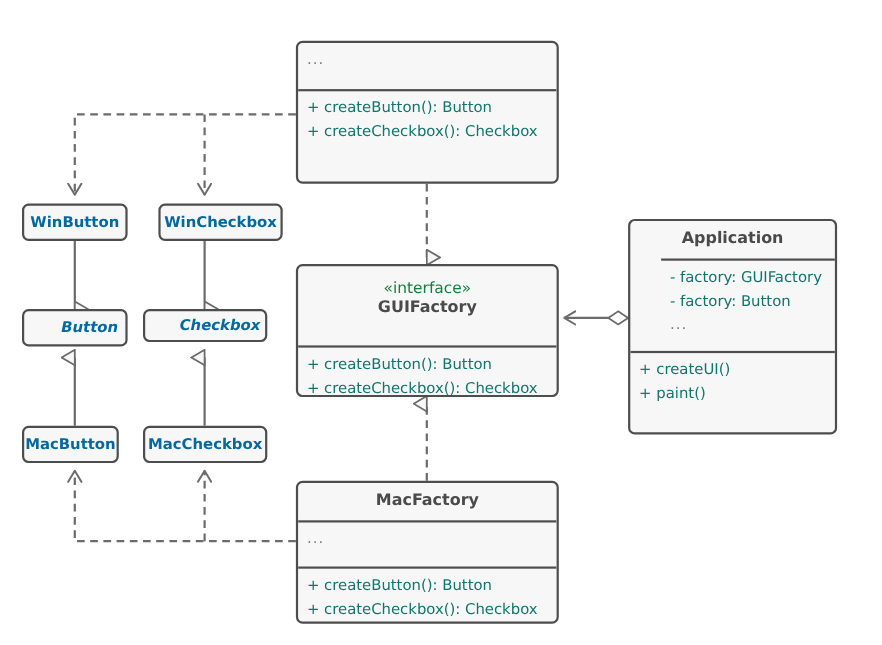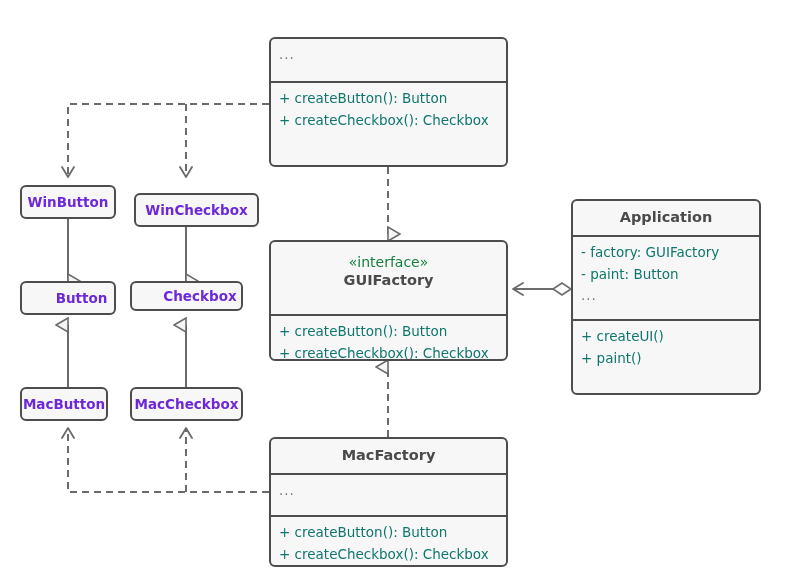--- a/index.html
+++ b/index.html
@@ -71,24 +71,25 @@
     position: absolute;
     box-sizing: border-box;
     background: #f7f7f7;
     border: 2px solid #4d4d4d;
     border-radius: 6px;
     display: flex;
     align-items: center;
     justify-content: center;
     font-size: 13.5px;
     font-weight: bold;
-    color: #6d28d9;
+    color: #0369a1;
     white-space: nowrap;
   }
   .leafbox.abstract {
+    font-style: italic;
     padding-left: 27px;
   }
 </style>
 </head>
 <body>
 
 <div id="canvas">
 
   <svg id="edges" viewBox="0 0 802 586" xmlns="http://www.w3.org/2000/svg">
     <defs>
@@ -158,36 +159,36 @@
     <div class="compartment">
       <div class="member">+ createButton(): Button</div>
       <div class="member">+ createCheckbox(): Checkbox</div>
     </div>
   </div>
 
   <div class="umlbox" style="left:571px; top:199px; width:190px; height:196px;">
     <div class="compartment title">
       <span>Application</span>
     </div>
-    <div class="compartment" style="height:84px;">
+    <div class="compartment" style="height:84px;margin-left:28px;">
       <div class="member">- factory: GUIFactory</div>
-      <div class="member">- paint: Button</div>
+      <div class="member">- factory: Button</div>
       <div class="ellipsis">...</div>
     </div>
     <div class="compartment">
       <div class="member">+ createUI()</div>
       <div class="member">+ paint()</div>
     </div>
   </div>
 
   <div class="leafbox" style="left:20px; top:185px; width:96px; height:34px;">
     <span>WinButton</span>
   </div>
 
-  <div class="leafbox" style="left:134px; top:185px; width:125px; height:34px;margin-top:8px;">
+  <div class="leafbox" style="left:144px; top:185px; width:113px; height:34px;">
     <span>WinCheckbox</span>
   </div>
 
   <div class="leafbox abstract" style="left:20px; top:281px; width:96px; height:34px;">
     <span>Button</span>
   </div>
 
   <div class="leafbox abstract" style="left:130px; top:281px; width:113px; height:30px;">
     <span>Checkbox</span>
   </div>

